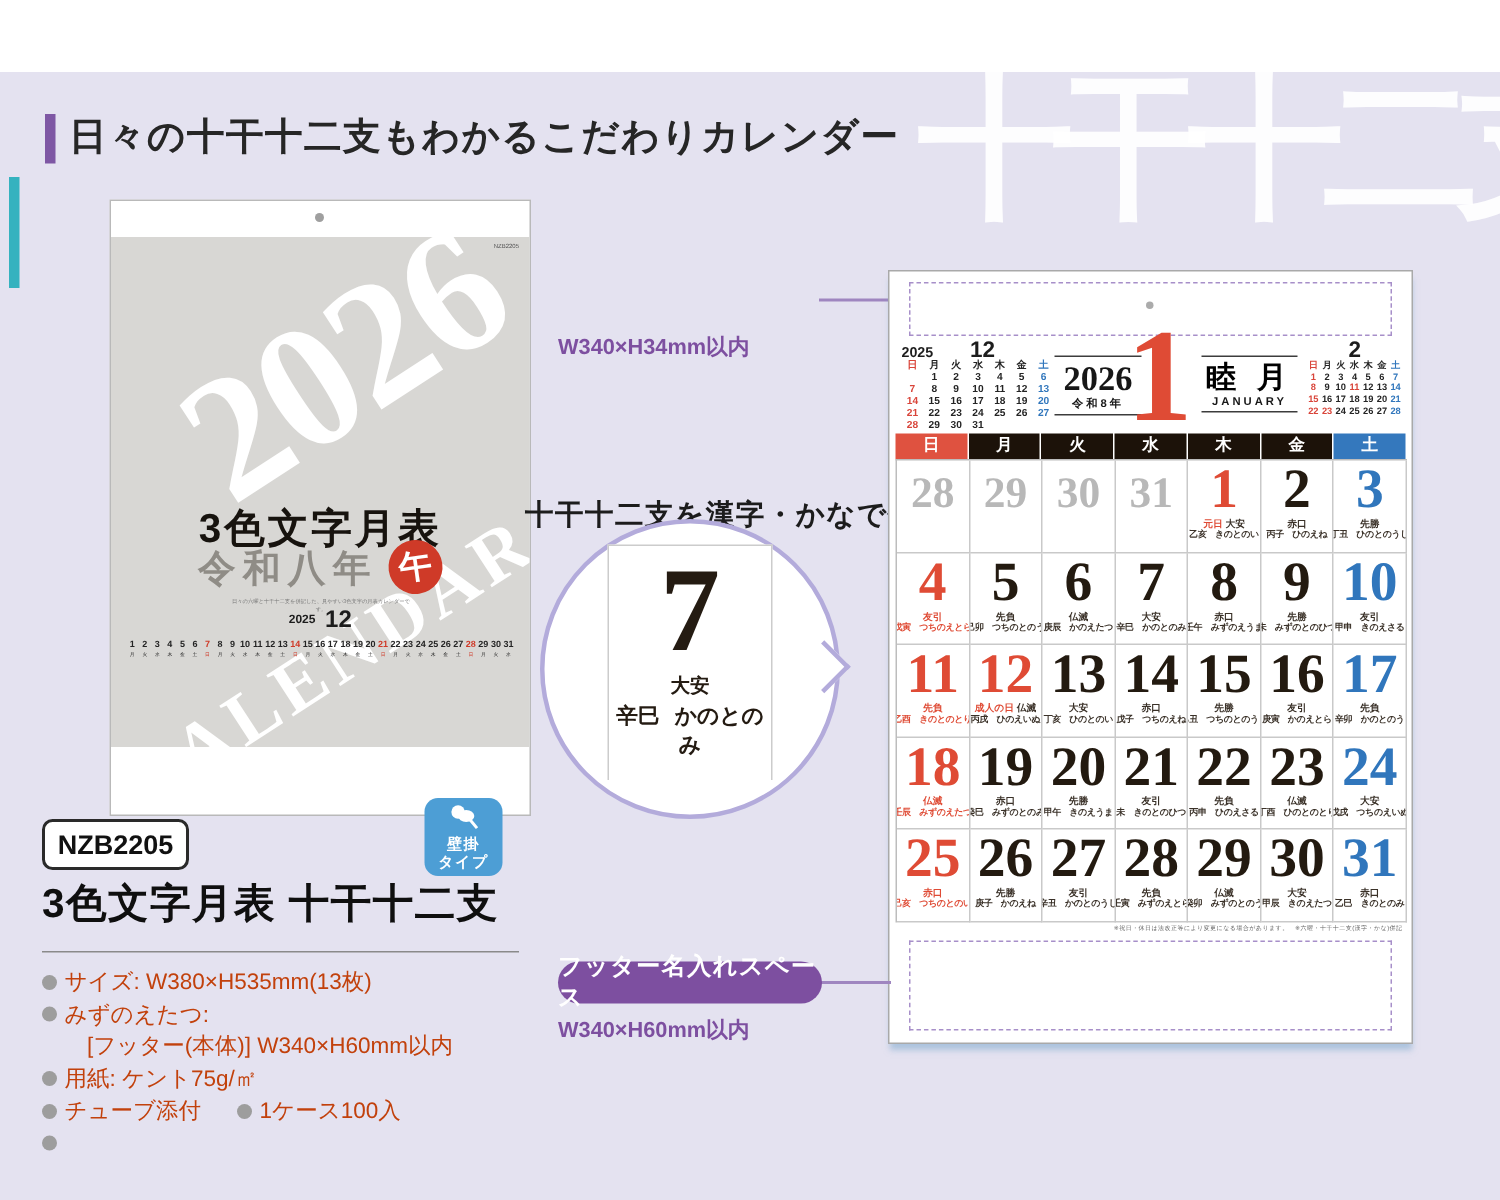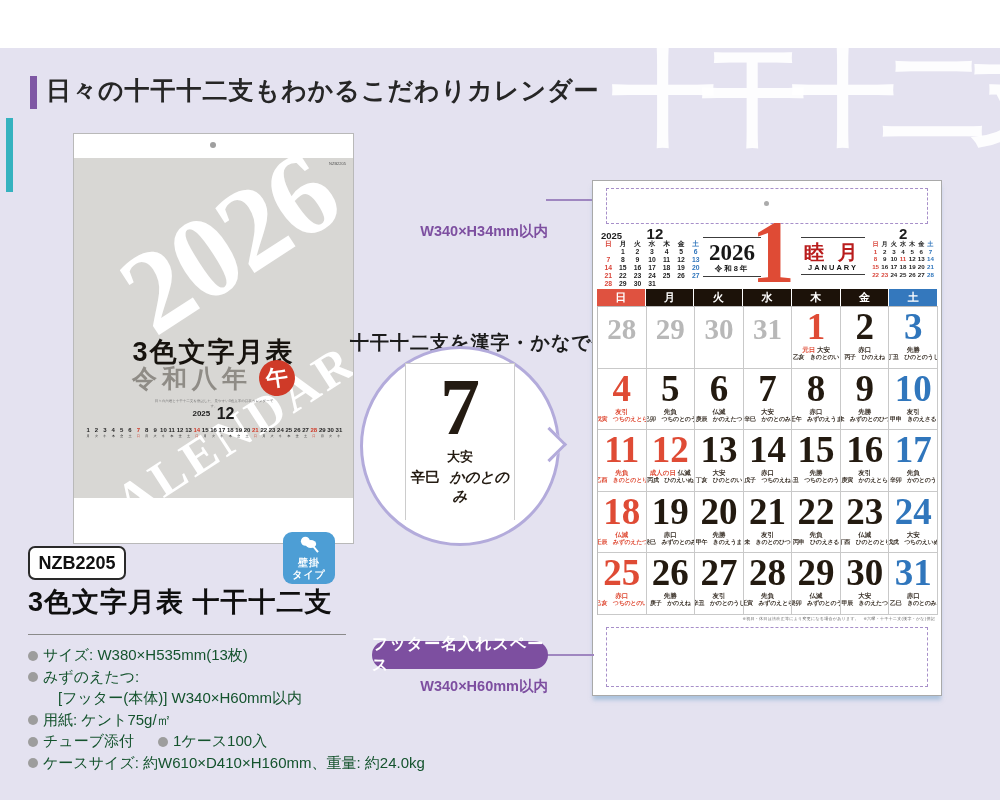--- a/index.html
+++ b/index.html
@@ -38,35 +38,35 @@
   .cover-mini-head .mo{font-size:16px;font-weight:bold;margin-left:2px;}
   .cover-strip{position:absolute;left:10px;top:269px;width:259px;display:flex;}
   .sd{flex:1;text-align:center;color:#242424;}
   .sd.red{color:#cf3a28;}
   .sn{display:block;font-size:6px;line-height:6.5px;font-weight:bold;}
   .sw{display:block;font-size:3.2px;line-height:4px;}
 
   
   .pill{position:absolute;width:176px;height:28px;background:#7d4fa0;border-radius:15px;color:#fff;
         font-size:16px;font-weight:bold;letter-spacing:1px;display:flex;align-items:center;justify-content:center;z-index:3;}
-  .pill-note{position:absolute;width:176px;text-align:right;color:#7d4fa0;font-size:14.5px;font-weight:bold;}
+  .pill-note{position:absolute;width:176px;text-align:left;color:#7d4fa0;font-size:14.5px;font-weight:bold;}
   .connector{position:absolute;height:2px;background:#9f86c0;}
 
   
   .feature-text{position:absolute;left:350px;top:282px;font-size:19px;font-weight:700;color:#1c1c1c;letter-spacing:1px;}
   .detail-circle{position:absolute;left:360px;top:298px;width:194px;height:194px;border-radius:50%;
                  background:#fff;border:3px solid #b3abdb;z-index:1;}
   .detail-tail{position:absolute;left:537px;top:384px;width:22px;height:22px;background:#fff;
                border-top:3px solid #b3abdb;border-right:3px solid #b3abdb;transform:rotate(45deg);z-index:2;}
   .detail-cell{width:108px;height:150px;margin:14px auto 0;border:1px solid #ccc;border-bottom:none;
                text-align:center;padding-top:6px;position:relative;z-index:3;background:#fff;}
   .detail-day{font-family:"Liberation Serif","DejaVu Serif",serif;font-weight:bold;font-size:80px;line-height:74px;color:#241b12;}
   .detail-rokuyo{font-size:13px;font-weight:bold;color:#241b12;margin-top:4px;}
   .detail-kanshi{font-size:14.5px;font-weight:bold;color:#241b12;margin-top:2px;}
-  .detail-kanshi .kana{margin-left:10px;font-style:italic;}
+  .detail-kanshi .kana{margin-left:10px;}
 
   
   .calpage{position:absolute;left:592px;top:132px;width:348px;height:514px;background:#fff;
            border:1px solid #a9a9a9;box-shadow:0 5px 4px -1px rgba(125,170,205,.55);}
   .dotted-box{position:absolute;border:1px dashed #a78fc9;background:#fff;}
   .head-space{left:13px;top:7px;width:320px;height:34px;}
   .foot-space{left:13px;top:446px;width:320px;height:58px;}
   .page-hole{position:absolute;left:171px;top:20px;width:5px;height:5px;border-radius:50%;background:#ababab;}
 
   .mini{position:absolute;}
@@ -79,21 +79,21 @@
   .mini-grid{display:grid;grid-template-columns:repeat(7,1fr);text-align:center;font-weight:bold;
              font-size:6.8px;line-height:8px;}
   .mini-next .mini-grid{font-size:6.2px;line-height:7.7px;}
   .mh.r,.md.r{color:#d9453a;} .mh.b,.md.b{color:#3076bc;} .mh.k,.md.k{color:#242424;}
 
   .hbox{position:absolute;border-top:1px solid #3c3c3c;border-bottom:1px solid #3c3c3c;text-align:center;padding:3px 0 2px;}
   .year-box{left:110px;top:56px;width:58px;}
   .month-box{left:208px;top:56px;width:64px;}
   .hbox .big-year{font-family:"Liberation Serif","DejaVu Serif",serif;font-size:23px;line-height:23px;font-weight:bold;color:#171717;}
   .hbox .sub{font-size:7.5px;font-weight:bold;letter-spacing:2px;color:#171717;}
-  .hbox .month-name{font-size:20px;line-height:22px;font-weight:800;letter-spacing:4px;color:#b91c1c;}
+  .hbox .month-name{font-size:20px;line-height:22px;font-weight:800;letter-spacing:4px;color:#000000;}
   .big-one{position:absolute;left:158px;top:34px;width:40px;text-align:center;
            font-family:"Liberation Serif","DejaVu Serif",serif;font-size:88px;line-height:74px;font-weight:bold;color:#df4b35;}
 
   .dow-bar{position:absolute;left:4px;top:108px;width:340px;height:17px;display:grid;
            grid-template-columns:repeat(7,1fr);column-gap:1px;}
   .dw{color:#fff;font-size:11px;font-weight:bold;text-align:center;line-height:17px;}
   .bg-r{background:#df5240;} .bg-k{background:#1c1209;} .bg-b{background:#3478bd;}
 
   .grid{position:absolute;left:4px;top:125px;width:340px;height:308px;display:grid;
         grid-template-columns:repeat(7,1fr);grid-template-rows:repeat(5,1fr);
@@ -110,21 +110,21 @@
   .fineprint{position:absolute;right:6px;top:435px;font-size:4px;color:#666;letter-spacing:.3px;}
 
   
   .code-box{position:absolute;left:28px;top:498px;width:94px;height:30px;border:2px solid #2a2a2a;border-radius:7px;
             background:#fff;display:flex;align-items:center;justify-content:center;font-size:18px;font-weight:bold;color:#111;}
   .badge{position:absolute;left:283px;top:484px;width:52px;height:52px;background:#4d9ed5;border-radius:9px;
          color:#fff;text-align:center;font-weight:bold;}
   .badge-l{font-size:10px;line-height:11.5px;letter-spacing:1px;}
   .prod-title{position:absolute;left:28px;top:536px;font-size:27px;font-weight:800;color:#0f0f0f;letter-spacing:1px;}
   .divider{position:absolute;left:28px;top:586px;width:318px;height:1px;background:#8a8a8a;}
-  .specs{position:absolute;left:28px;top:596px;width:340px;font-size:15px;line-height:21.5px;color:#14532d;}
+  .specs{position:absolute;left:28px;top:596px;width:340px;font-size:15px;line-height:21.5px;color:#c2410c;}
   .spec-line{white-space:nowrap;}
   .spec-line.indent{padding-left:30px;}
   .dot{display:inline-block;width:10px;height:10px;border-radius:50%;background:#9d9d9d;margin-right:5px;position:relative;top:0.5px;}
   .spec-text.gap{margin-right:24px;}
 </style>
 </head>
 <body>
 
 <div class="canvas">
   <div class="panel">
@@ -602,17 +602,17 @@
       <div class="badge-l">タイプ</div>
     </div>
     <div class="prod-title">3色文字月表 十干十二支</div>
     <div class="divider"></div>
     <div class="specs">
         <div class="spec-line"><span class="dot"></span><span class="spec-text">サイズ: W380×H535mm(13枚)</span></div>
         <div class="spec-line"><span class="dot"></span><span class="spec-text">みずのえたつ:</span></div>
         <div class="spec-line indent"><span class="spec-text">[フッター(本体)] W340×H60mm以内</span></div>
         <div class="spec-line"><span class="dot"></span><span class="spec-text">用紙: ケント75g/㎡</span></div>
         <div class="spec-line"><span class="dot"></span><span class="spec-text gap">チューブ添付</span><span class="dot"></span><span class="spec-text">1ケース100入</span></div>
-        <div class="spec-line"><span class="dot"></span><span class="spec-text">ケースサイズ: 約W610×D410×H160mm、重量: 約24.0kg</span></div>
+        <div class="spec-line"><span class="dot"></span></div>
       </div>
 
   </div>
 </div>
 
 </body></html>

